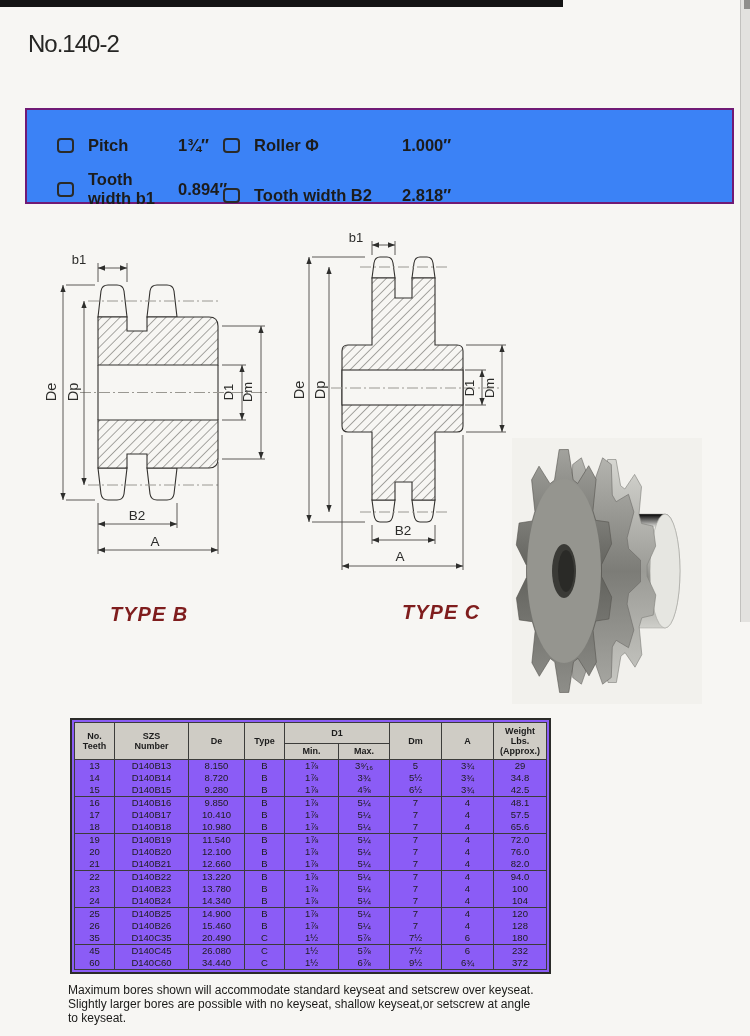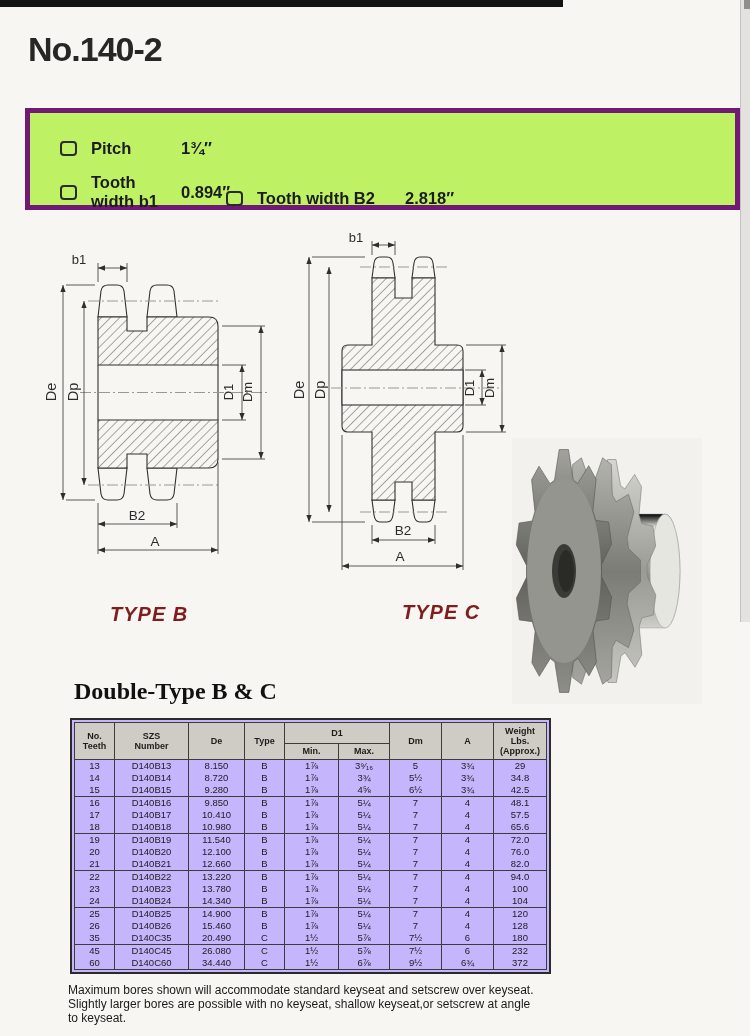--- a/index.html
+++ b/index.html
@@ -7,41 +7,41 @@
         font-family:"Liberation Sans",sans-serif;color:#1c1c1c;}
   .abs{position:absolute;}
 
   
   .top-bar{left:0;top:0;width:563px;height:7px;background:#141414;}
   .right-strip{left:740px;top:0;width:10px;height:622px;background:#e3e2df;border-left:1px solid #c2c1be;}
   .corner-smudge{left:744px;top:0;width:6px;height:9px;background:#8f8e8b;}
 
   
   .headline{left:28px;top:30px;display:flex;align-items:baseline;gap:20px;}
-  .part-no{font-size:34px;font-weight:bold;letter-spacing:-1px;color:#262624;}
+  .part-no{font-size:24px;font-weight:normal;letter-spacing:-1px;color:#262624;}
   .title{font-size:42px;font-weight:bold;letter-spacing:0.5px;color:#262624;}
 
   
-  .specs-box{left:25px;top:108px;width:705px;height:92px;border:5px solid #701a75;background:#bef264;}
+  .specs-box{left:25px;top:108px;width:705px;height:92px;border:2px solid #701a75;background:#3b82f6;}
   .spec-item{position:absolute;display:flex;align-items:center;font-size:16.5px;font-weight:bold;}
   .bullet{width:13px;height:11px;border:2px solid #2a2a28;border-radius:4px;margin-right:14px;flex:0 0 auto;}
   .spec-label{width:152px;}
   .spec-label.narrow{width:90px;}
   .spec-value{font-weight:bold;}
 
   
   svg.diag{position:absolute;overflow:visible;}
   .dim-label{font-family:"Liberation Sans",sans-serif;font-size:13px;fill:#2c2c2a;}
   .caption{font-size:20px;font-weight:bold;font-style:italic;color:#7f1d1d;letter-spacing:1px;}
   .cap-b{left:110px;top:603px;}
   .cap-c{left:362px;top:601px;margin-left:40px;}
 
   
   .tbl-title{left:74px;top:678px;font-family:"Liberation Serif",serif;font-weight:bold;font-size:24px;color:#111;}
-  .tbl-wrap{left:70px;top:718px;border:2px solid #2b2b29;padding:2px;background:#c4b5fd;}
+  .tbl-wrap{left:70px;top:718px;border:2px solid #2b2b29;padding:2px;background:#8b5cf6;}
   table.sprockets{border-collapse:collapse;border:1px solid #3c3c3a;table-layout:fixed;}
   table.sprockets th,table.sprockets td{border-left:1px solid #3c3c3a;border-right:1px solid #3c3c3a;
       text-align:center;padding:0 1px;overflow:hidden;}
   table.sprockets thead th{background:#cfccc5;font-size:9px;line-height:1.12;font-weight:bold;
       white-space:pre-line;border-bottom:1px solid #3c3c3a;}
   table.sprockets thead tr.h1 th{height:20px;}
   table.sprockets thead tr.h2 th{height:15px;}
   table.sprockets tbody td{font-size:9.5px;height:12px;line-height:12px;border-top:none;border-bottom:none;}
   table.sprockets tbody tr.group-start td{border-top:1px solid #3c3c3a;}
 
@@ -58,20 +58,25 @@
 
   <div class="abs headline">
     <div class="part-no">No.140-2</div>
   </div>
 
   <div class="abs specs-box">
     <div class="spec-item" style="left:30px;top:26px;">
       <span class="bullet"></span>
       <span class="spec-label narrow">Pitch</span>
       <span class="spec-value">1¾″</span>
+    </div>
+    <div class="spec-item" style="left:196px;top:26px;">
+      <span class="bullet"></span>
+      <span class="spec-label" style="width:148px;">Roller Φ</span>
+      <span class="spec-value">1.000″</span>
     </div>
     <div class="spec-item" style="left:30px;top:60px;">
       <span class="bullet"></span>
       <span class="spec-label narrow">Tooth width b1</span>
       <span class="spec-value">0.894″</span>
     </div>
     <div class="spec-item" style="left:196px;top:60px;margin-top:16px;">
       <span class="bullet"></span>
       <span class="spec-label" style="width:148px;">Tooth width B2</span>
       <span class="spec-value">2.818″</span>
@@ -198,21 +203,20 @@
     <path d="M100,76 L153,76 A15,57 0 0 1 153,190 L100,190 Z" fill="url(#gHub)" stroke="#a3a29d" stroke-width="0.5"></path>
     <ellipse cx="153" cy="133" rx="15" ry="57" fill="#e6e6e1" stroke="#a3a29d" stroke-width="0.6"></ellipse>
     <polygon fill="url(#gRear)" stroke="#7e7d78" stroke-width="0.6" points="135.1,138.2 143.8,157.0 141.2,177.1 129.8,179.8 127.2,188.8 129.8,216.7 123.0,229.2 113.1,214.7 108.9,218.1 104.4,244.5 96.0,244.5 91.4,218.3 87.2,215.0 77.4,229.6 70.5,217.3 73.0,189.4 70.4,180.5 59.0,177.9 56.3,157.9 64.9,138.9 64.9,127.8 56.2,109.0 58.8,88.9 70.2,86.2 72.8,77.2 70.2,49.3 77.0,36.8 86.9,51.3 91.1,47.9 95.6,21.5 104.0,21.5 108.6,47.7 112.8,51.0 122.6,36.4 129.5,48.7 127.0,76.6 129.6,85.5 141.0,88.1 143.7,108.1 135.1,127.1"></polygon>
     <polygon fill="url(#gMid)" stroke="#6b6a66" stroke-width="0.6" points="116.6,110.6 128.5,122.1 128.5,143.9 116.6,155.4 115.1,166.1 121.9,192.0 116.5,209.7 104.1,202.3 100.3,209.0 99.3,239.5 90.6,246.2 82.4,222.8 77.6,222.8 69.4,246.2 60.7,239.5 59.7,209.0 55.9,202.3 43.5,209.7 38.1,192.0 44.9,166.1 43.4,155.4 31.5,143.9 31.5,122.1 43.4,110.6 44.9,99.9 38.1,74.0 43.5,56.3 55.9,63.7 59.7,57.0 60.7,26.5 69.4,19.8 77.6,43.2 82.4,43.2 90.6,19.8 99.3,26.5 100.3,57.0 104.1,63.7 116.5,56.3 121.9,74.0 115.1,99.9"></polygon>
     <polygon fill="url(#gFront)" stroke="#55544f" stroke-width="0.6" points="89.5,138.5 99.7,159.1 96.9,181.0 83.8,183.0 81.1,192.6 84.4,224.2 77.0,237.8 66.0,220.3 61.5,223.9 56.8,254.4 47.6,254.5 42.8,224.1 38.3,220.5 27.3,238.3 19.9,224.8 23.1,193.2 20.3,183.7 7.3,181.9 4.4,160.1 14.5,139.3 14.5,127.5 4.3,106.9 7.1,85.0 20.2,83.0 22.9,73.4 19.6,41.8 27.0,28.2 38.0,45.7 42.5,42.1 47.2,11.6 56.4,11.5 61.2,41.9 65.7,45.5 76.7,27.7 84.1,41.2 80.9,72.8 83.7,82.3 96.7,84.1 99.6,105.9 89.5,126.7"></polygon>
     <ellipse cx="52" cy="133" rx="37" ry="92" fill="#95958f"></ellipse>
     <ellipse cx="52" cy="133" rx="12" ry="27" fill="#3a3a36"></ellipse>
     <ellipse cx="54" cy="133" rx="8" ry="21" fill="#2a2a27"></ellipse>
   </svg>
 
-  <div class="abs tbl-title">Double-Type B &amp; C</div>
   <div class="abs tbl-wrap">
     <table class="sprockets">
       <colgroup>
         <col style="width:40px">
           <col style="width:74px">
           <col style="width:56px">
           <col style="width:40px">
         <col style="width:54px">
           <col style="width:51px">
           <col style="width:52px">

